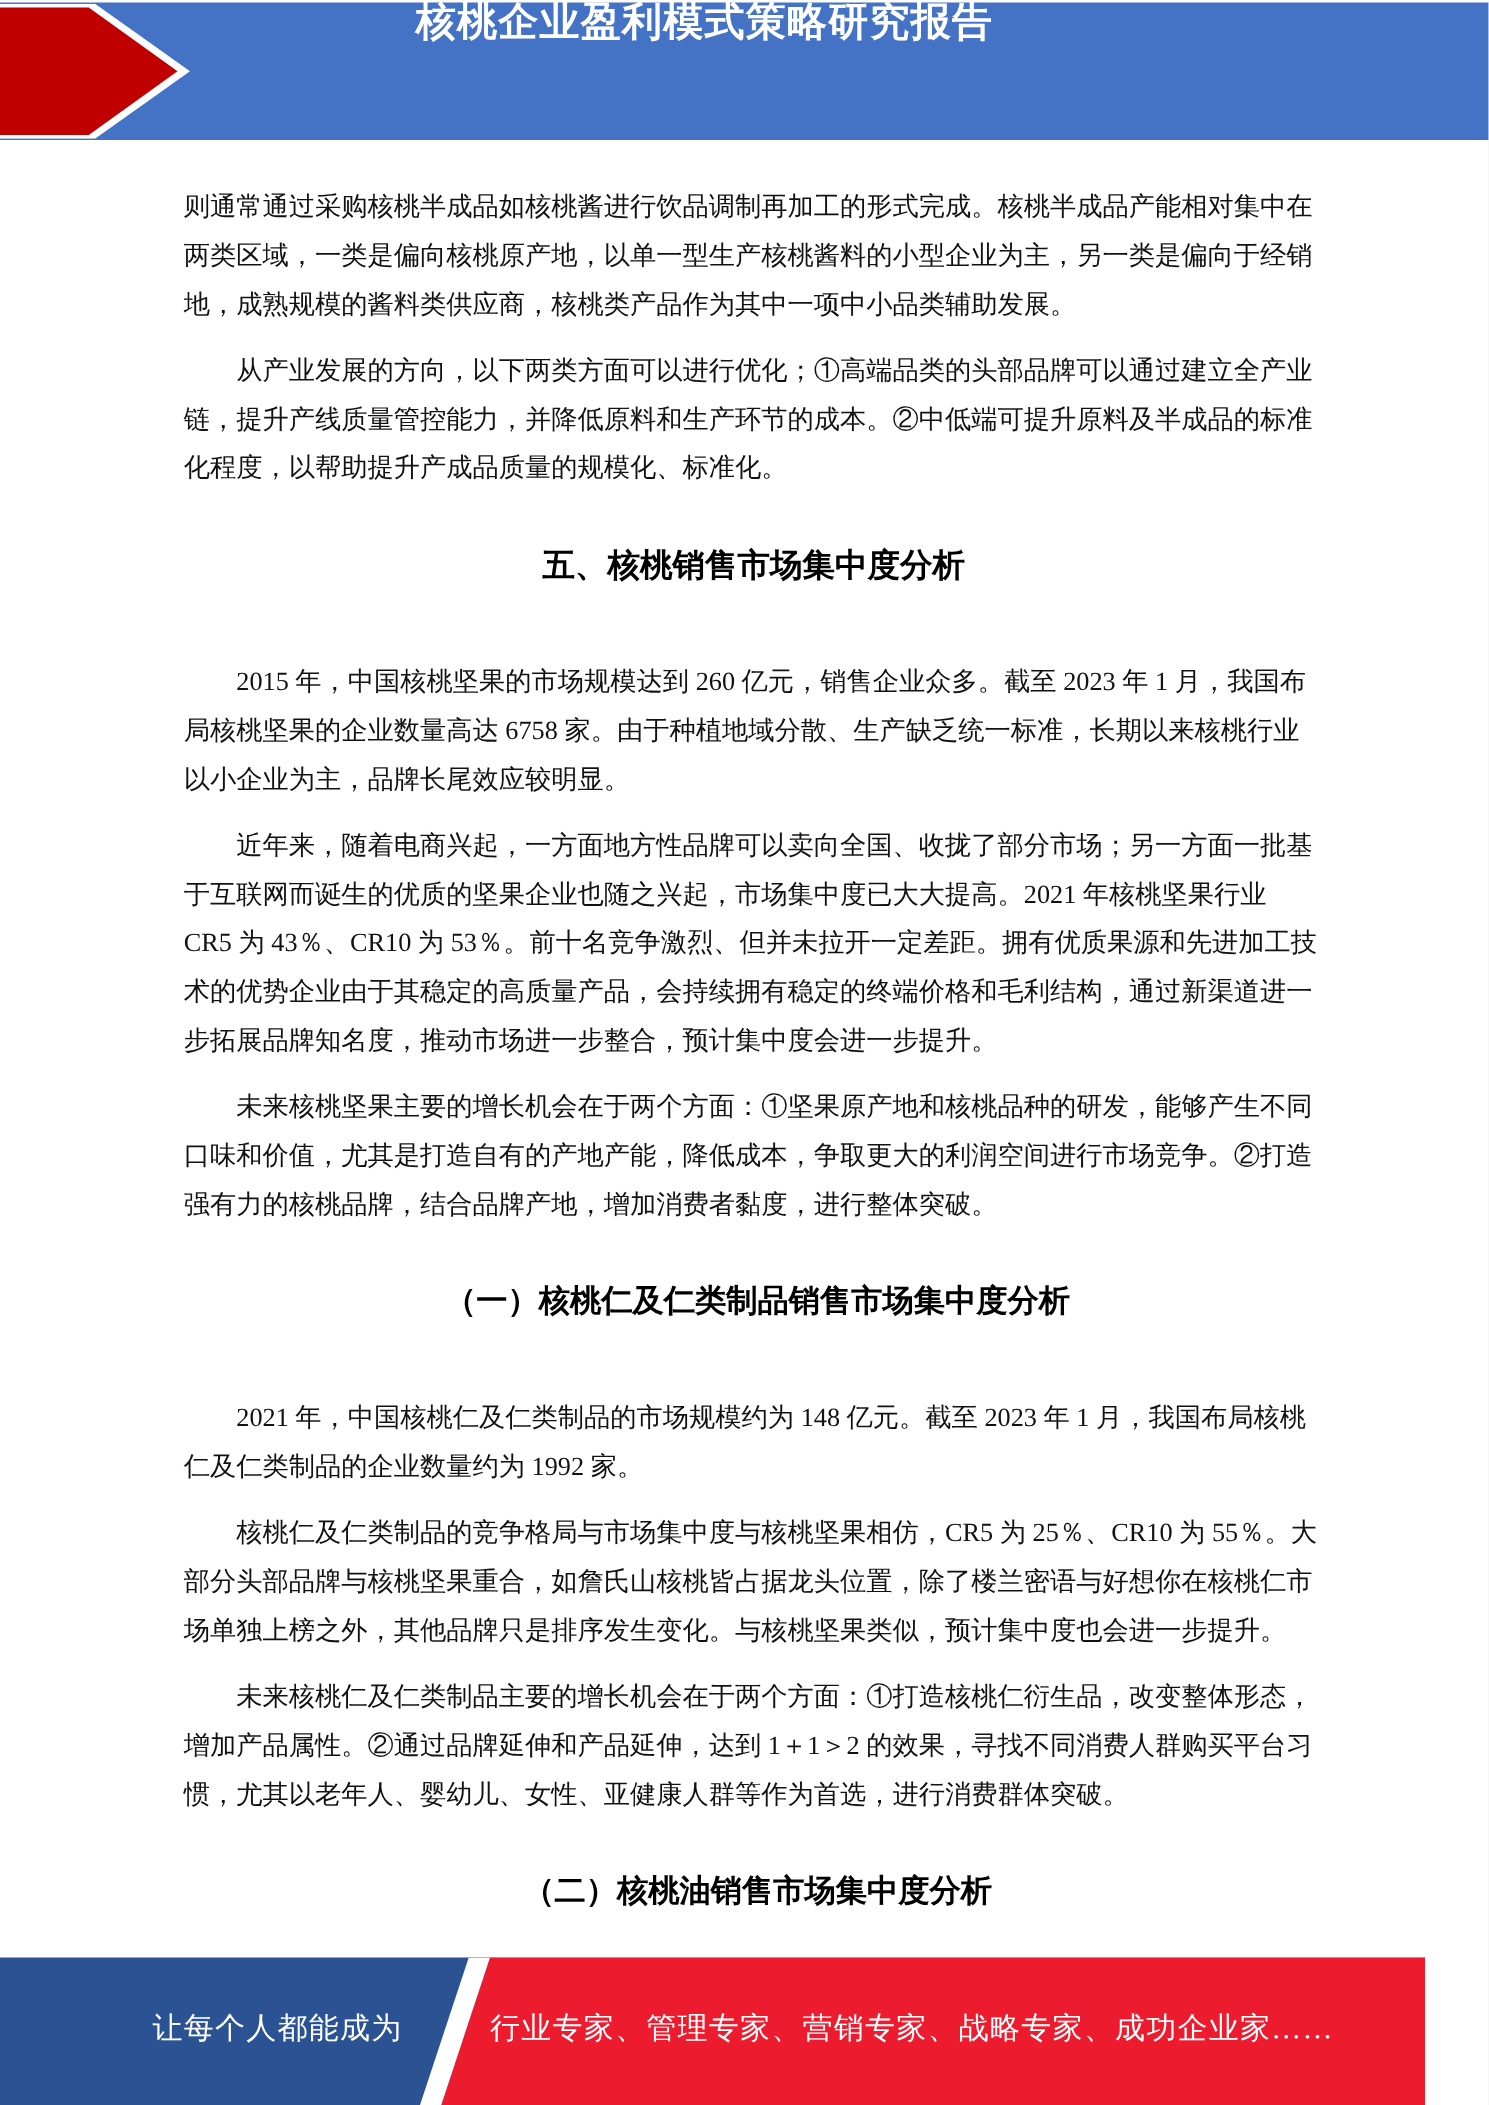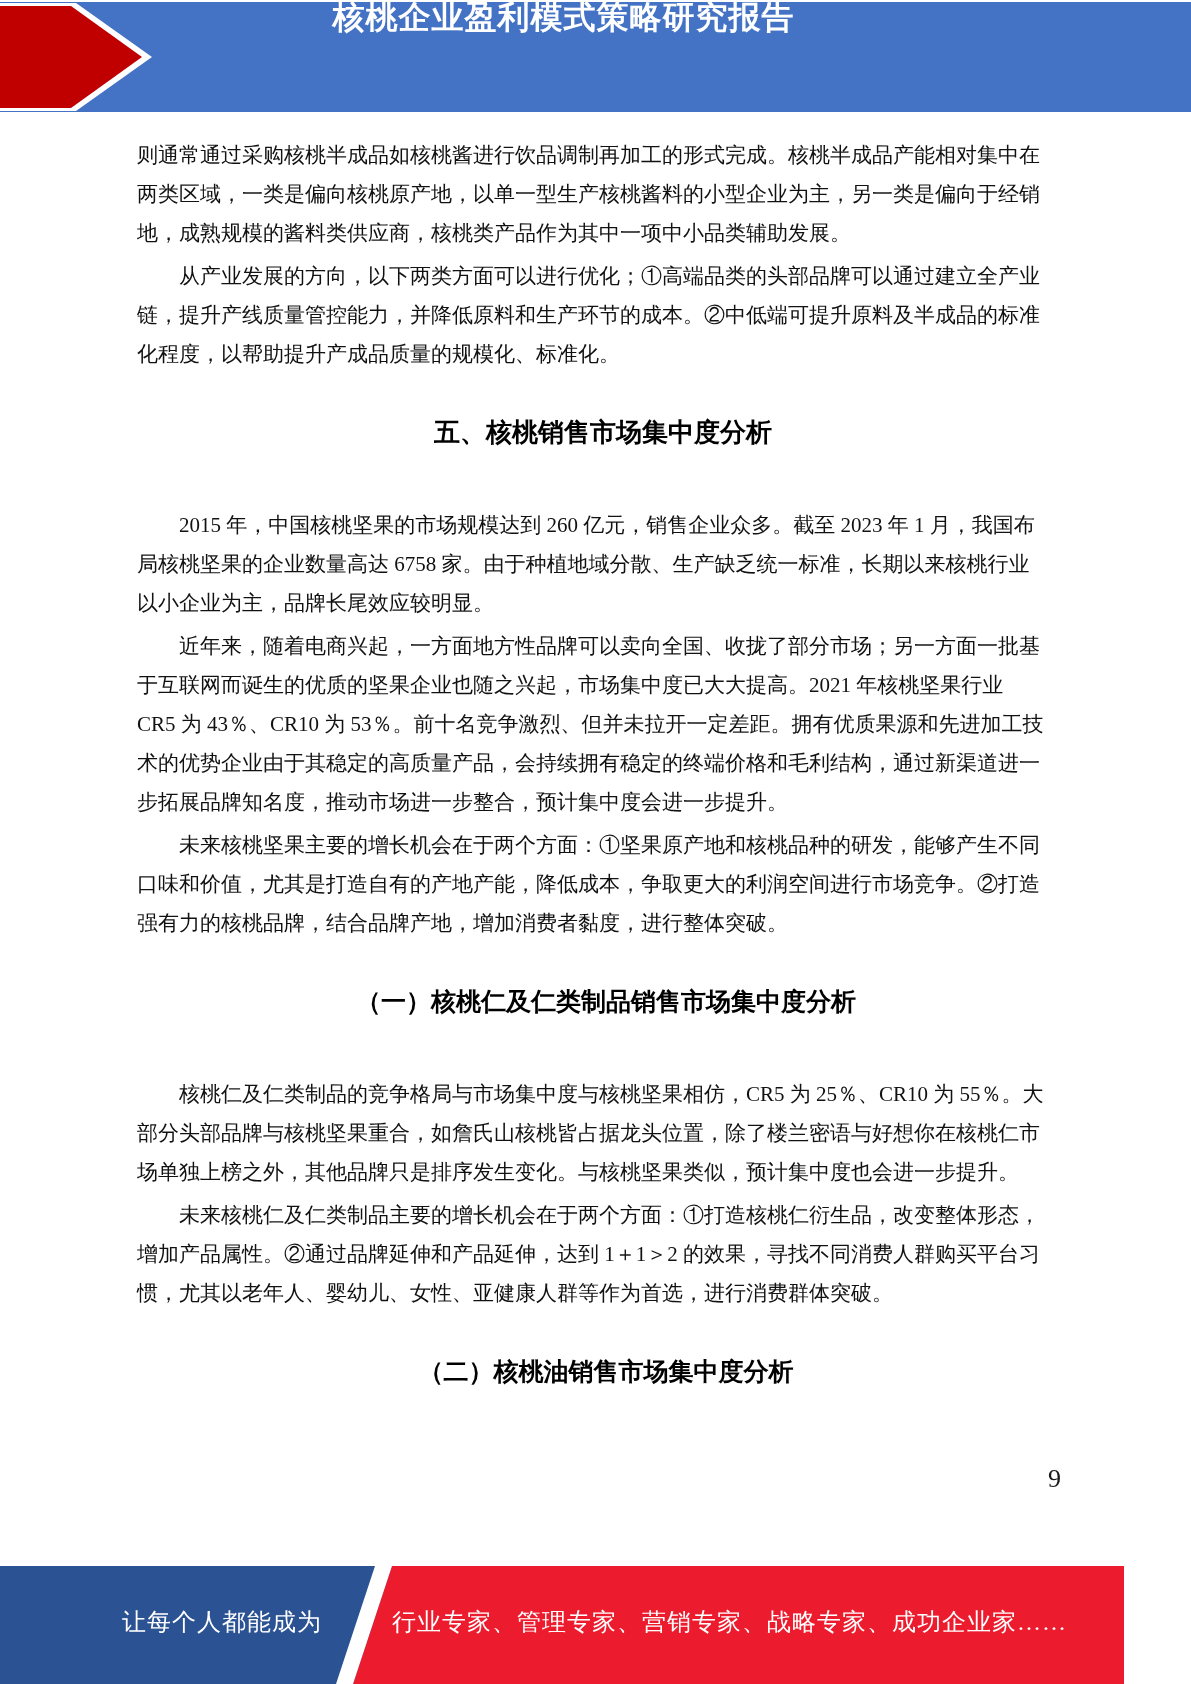--- a/index.html
+++ b/index.html
@@ -36,21 +36,21 @@
   }
 
   
   .doc-body {
     position:absolute; top:132px; left:133px;
     width:940px;
     font-size:21px;
     line-height:39px;
   }
   .doc-body p {
-    margin:4px;
+    margin:14px;
     white-space:pre-line;
     text-align:left;
   }
   .doc-body p.indent { text-indent:42px; }
   .h-sec, .h-sub {
     font-family:"Liberation Sans","DejaVu Sans",sans-serif;
     font-weight:700;
     color:#000000;
     font-size:26px;
     line-height:44px;
@@ -67,20 +67,21 @@
     font-size:26px;
     line-height:36px;
     color:#1a1a1a;
   }
 
   
   .footer-band {
     position:absolute; left:0; top:1566px;
     width:1124px; height:118px;
     background:var(--footer-blue,#2B5293);
+    padding-left:16px;
   }
   .footer-red {
     position:absolute; inset:0;
     background:var(--footer-red,#EC1B2D);
     clip-path:polygon(392px 0, 1191px 0, 1191px 118px, 353px 118px);
   }
   .footer-divider {
     position:absolute; inset:0;
     background:#ffffff;
     clip-path:polygon(375px 0, 392px 0, 353px 118px, 336px 118px);
@@ -132,20 +133,22 @@
 以小企业为主，品牌长尾效应较明显。</p>
       <p class="indent">近年来，随着电商兴起，一方面地方性品牌可以卖向全国、收拢了部分市场；另一方面一批基
 于互联网而诞生的优质的坚果企业也随之兴起，市场集中度已大大提高。2021 年核桃坚果行业
 CR5 为 43％、CR10 为 53％。前十名竞争激烈、但并未拉开一定差距。拥有优质果源和先进加工技
 术的优势企业由于其稳定的高质量产品，会持续拥有稳定的终端价格和毛利结构，通过新渠道进一
 步拓展品牌知名度，推动市场进一步整合，预计集中度会进一步提升。</p>
       <p class="indent">未来核桃坚果主要的增长机会在于两个方面：①坚果原产地和核桃品种的研发，能够产生不同
 口味和价值，尤其是打造自有的产地产能，降低成本，争取更大的利润空间进行市场竞争。②打造
 强有力的核桃品牌，结合品牌产地，增加消费者黏度，进行整体突破。</p>
       <div class="h-sub">（一）核桃仁及仁类制品销售市场集中度分析</div>
+      <p class="indent">2021 年，中国核桃仁及仁类制品的市场规模约为 148 亿元。截至 2023 年 1 月，我国布局核桃
+仁及仁类制品的企业数量约为 1992 家。</p>
       <p class="indent">核桃仁及仁类制品的竞争格局与市场集中度与核桃坚果相仿，CR5 为 25％、CR10 为 55％。大
 部分头部品牌与核桃坚果重合，如詹氏山核桃皆占据龙头位置，除了楼兰密语与好想你在核桃仁市
 场单独上榜之外，其他品牌只是排序发生变化。与核桃坚果类似，预计集中度也会进一步提升。</p>
       <p class="indent">未来核桃仁及仁类制品主要的增长机会在于两个方面：①打造核桃仁衍生品，改变整体形态，
 增加产品属性。②通过品牌延伸和产品延伸，达到 1＋1＞2 的效果，寻找不同消费人群购买平台习
 惯，尤其以老年人、婴幼儿、女性、亚健康人群等作为首选，进行消费群体突破。</p>
       <div class="h-sub">（二）核桃油销售市场集中度分析</div>
       <div class="page-number">9</div>
   </div>
 

